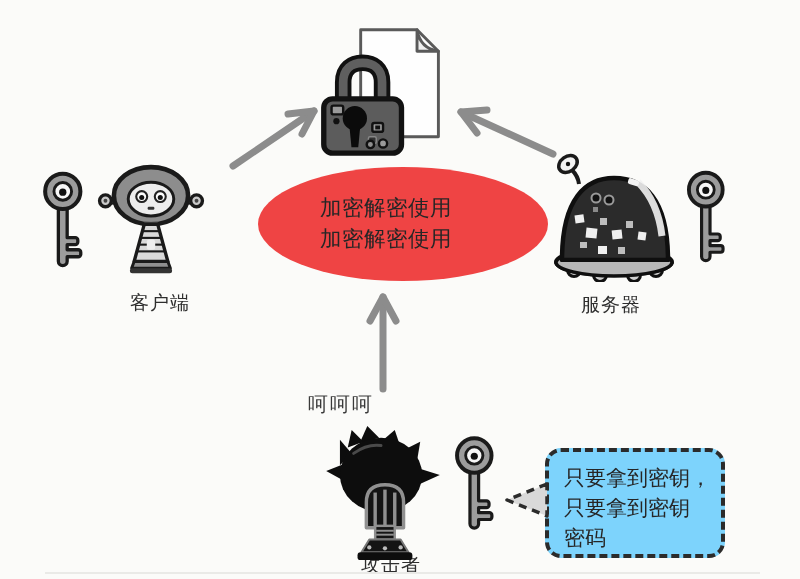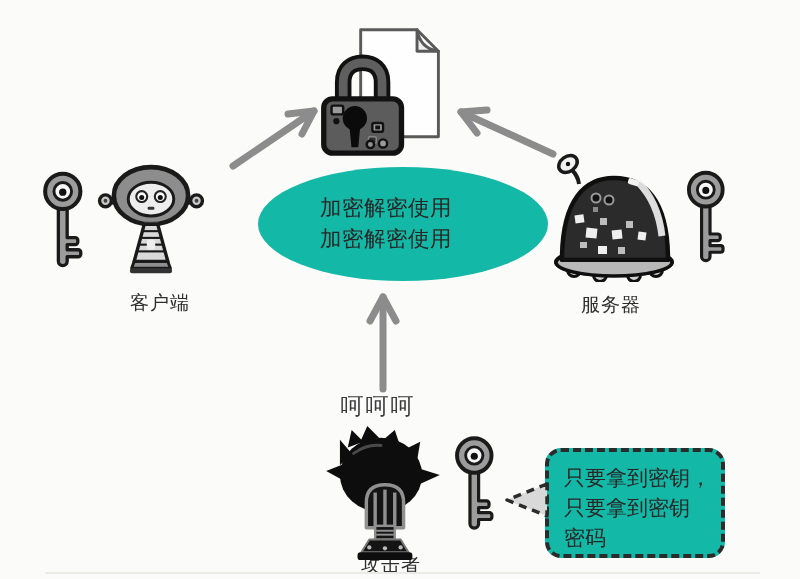--- a/index.html
+++ b/index.html
@@ -8,34 +8,34 @@
     background:#fbfbf9; overflow:hidden;
     font-family:"DejaVu Sans","Liberation Sans",sans-serif;
     color:#2a2a2a;
   }
   .label {
     position:absolute; text-align:center;
     font-size:19px; color:#2e2e2e; letter-spacing:1px;margin-top:10px;
   }
   .ellipse {
     position:absolute; left:258px; top:167px; width:290px; height:114px;
-    background:#14b8a6; border-radius:50%; z-index:1;
+    background:#ef4444; border-radius:50%; z-index:1;
   }
   .ellipse-text {
     position:absolute; left:62px; top:25px;
     font-size:21.5px; line-height:31px; color:#262626; text-align:left;
     letter-spacing:0.5px;
   }
   .laugh {
-    position:absolute; left:318px; top:391px; width:120px; text-align:center;
-    font-size:23px; color:#3a3a3a; letter-spacing:2px;
+    position:absolute; left:308px; top:391px; width:120px; text-align:left;
+    font-size:20px; color:#3a3a3a; letter-spacing:2px;
   }
   .bubble {
     position:absolute; left:545px; top:448px; width:180px; height:110px;
-    box-sizing:border-box; background:#14b8a6;
+    box-sizing:border-box; background:#7dd3fc;
     border:4px dashed #2b2b2b; border-radius:16px; z-index:2;
   }
   .bubble-text {
     padding:11px 6px 0 15px; font-size:21px; line-height:30px; color:#262626;
   }
   .overlay {
     position:absolute; left:0; top:0; z-index:5; pointer-events:none;
   }
   .icon-svg { position:absolute; z-index:3; }
   .page-shadow {

